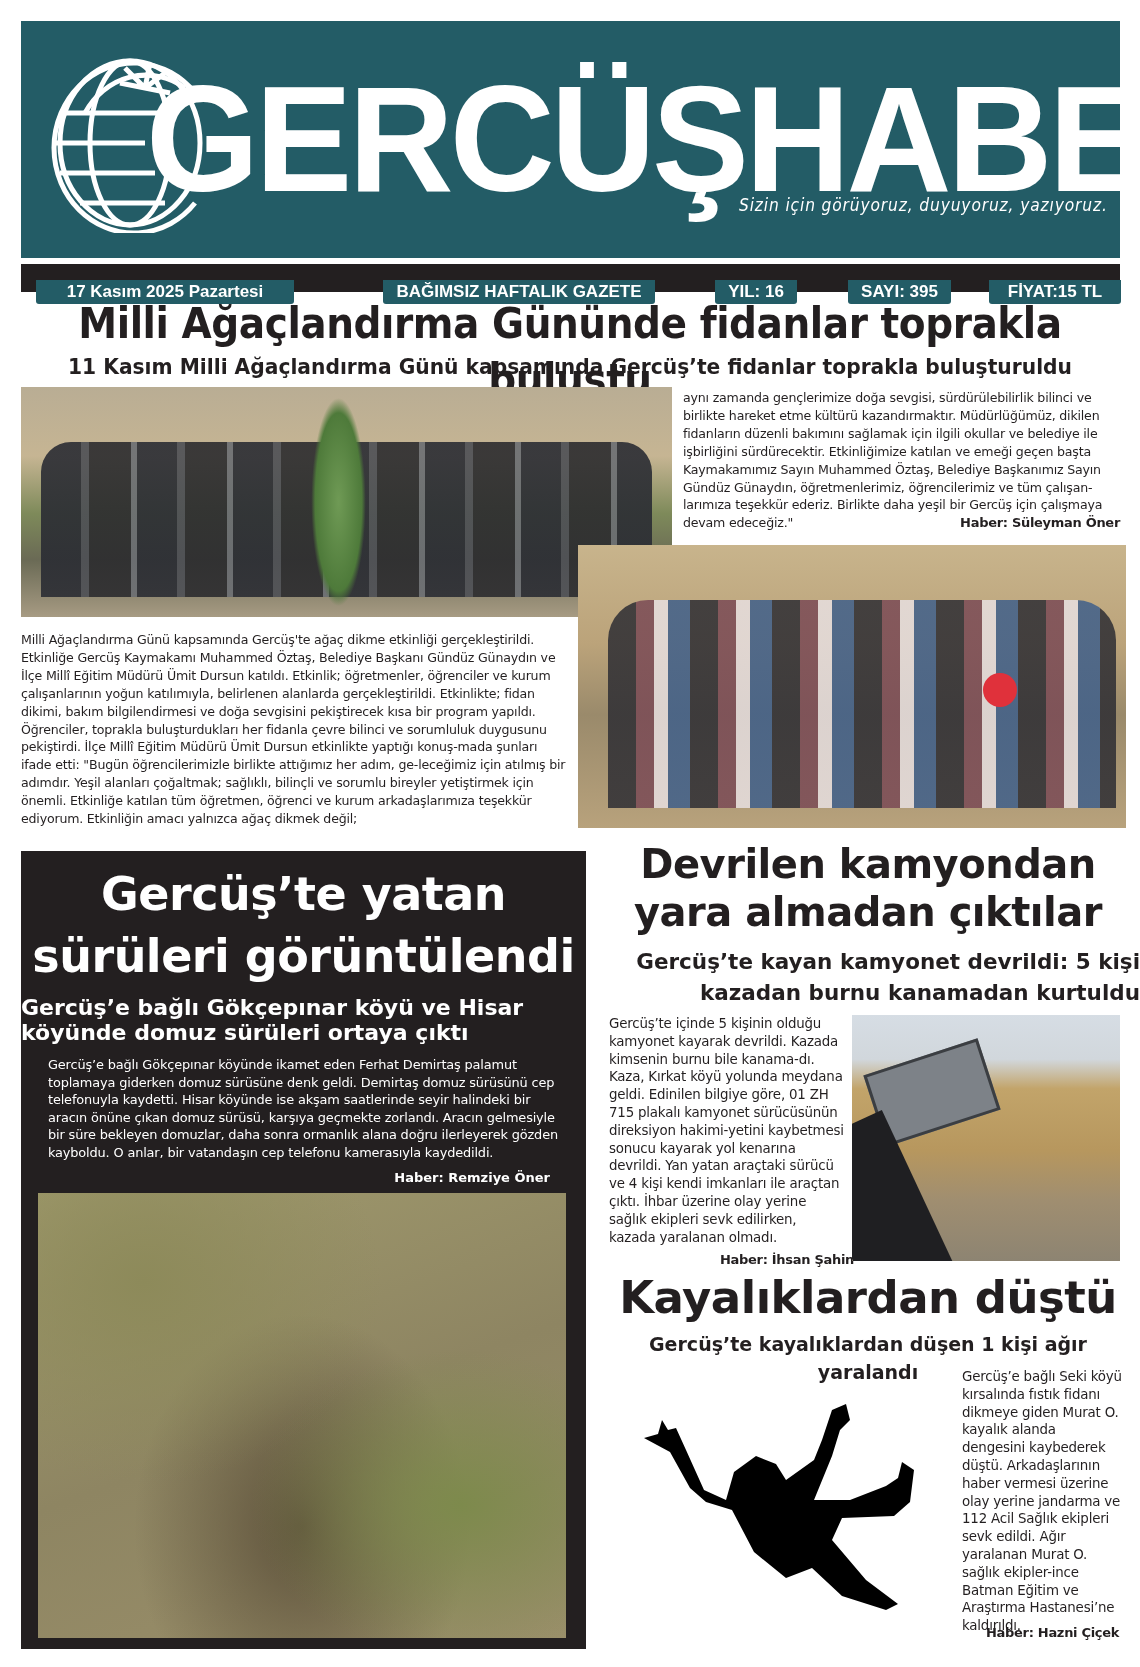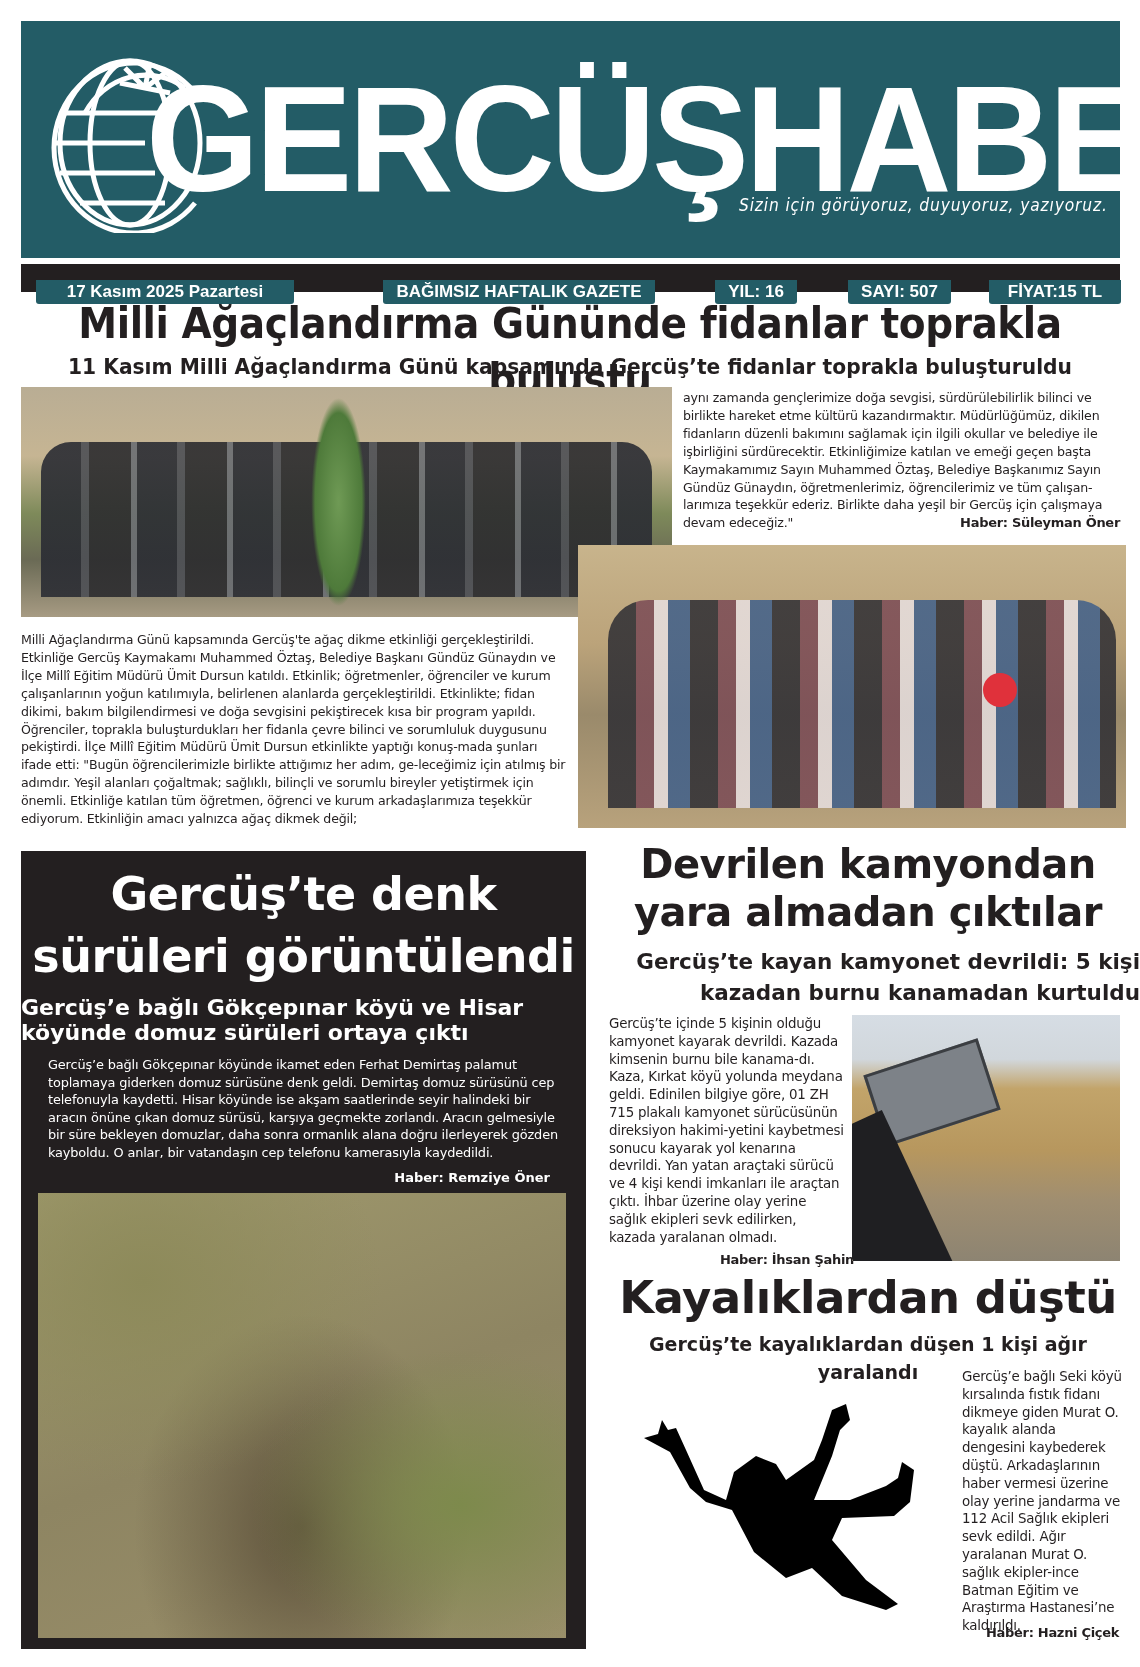--- a/index.html
+++ b/index.html
@@ -76,21 +76,21 @@
     </g>
   </svg>
   <div class="brand">GERCÜŞHABER</div>
   <div class="tagline">Sizin için görüyoruz, duyuyoruz, yazıyoruz.</div>
 </header>
 
 <div class="infobar">
   <div class="pill" style="left:15px;width:258px;">17 Kasım 2025 Pazartesi</div>
   <div class="pill" style="left:362px;width:272px;">BAĞIMSIZ HAFTALIK GAZETE</div>
   <div class="pill" style="left:694px;width:82px;">YIL: 16</div>
-  <div class="pill" style="left:827px;width:103px;">SAYI: 507</div>
+  <div class="pill" style="left:827px;width:103px;">SAYI: 395</div>
   <div class="pill" style="left:968px;width:132px;">FİYAT:15 TL</div>
 </div>
 
 <h1 class="h1-main">Milli Ağaçlandırma Gününde fidanlar toprakla buluştu</h1>
 <h2 class="h2-main">11 Kasım Milli Ağaçlandırma Günü kapsamında Gercüş’te fidanlar toprakla buluşturuldu</h2>
 
 <div class="photo photo-officials">
   <div class="people"></div>
   <div class="tree"></div>
 </div>
@@ -101,21 +101,21 @@
 </div>
 
 <div class="photo photo-students">
   <div class="crowd"></div>
   <div class="balloon"></div>
 </div>
 
 <div class="body-text" style="left:21px;top:631px;width:545px;">Milli Ağaçlandırma Günü kapsamında Gercüş'te ağaç dikme etkinliği gerçekleştirildi. Etkinliğe Gercüş Kaymakamı Muhammed Öztaş, Belediye Başkanı Gündüz Günaydın ve İlçe Millî Eğitim Müdürü Ümit Dursun katıldı. Etkinlik; öğretmenler, öğrenciler ve kurum çalışanlarının yoğun katılımıyla, belirlenen alanlarda gerçekleştirildi. Etkinlikte; fidan dikimi, bakım bilgilendirmesi ve doğa sevgisini pekiştirecek kısa bir program yapıldı. Öğrenciler, toprakla buluşturdukları her fidanla çevre bilinci ve sorumluluk duygusunu pekiştirdi. İlçe Millî Eğitim Müdürü Ümit Dursun etkinlikte yaptığı konuş-mada şunları ifade etti: "Bugün öğrencilerimizle birlikte attığımız her adım, ge-leceğimiz için atılmış bir adımdır. Yeşil alanları çoğaltmak; sağlıklı, bilinçli ve sorumlu bireyler yetiştirmek için önemli. Etkinliğe katılan tüm öğretmen, öğrenci ve kurum arkadaşlarımıza teşekkür ediyorum. Etkinliğin amacı yalnızca ağaç dikmek değil;</div>
 
 <section class="hogbox">
-  <h1 class="hog-h1">Gercüş’te denk sürüleri görüntülendi</h1>
+  <h1 class="hog-h1">Gercüş’te yatan sürüleri görüntülendi</h1>
   <h2 class="hog-h2">Gercüş’e bağlı Gökçepınar köyü ve Hisar köyünde domuz sürüleri ortaya çıktı</h2>
   <div class="hog-text">Gercüş’e bağlı Gökçepınar köyünde ikamet eden Ferhat Demirtaş palamut toplamaya giderken domuz sürüsüne denk geldi. Demirtaş domuz sürüsünü cep telefonuyla kaydetti. Hisar köyünde ise akşam saatlerinde seyir halindeki bir aracın önüne çıkan domuz sürüsü, karşıya geçmekte zorlandı. Aracın gelmesiyle bir süre bekleyen domuzlar, daha sonra ormanlık alana doğru ilerleyerek gözden kayboldu. O anlar, bir vatandaşın cep telefonu kamerasıyla kaydedildi.</div>
   <div class="hog-byline">Haber: Remziye Öner</div>
 </section>
 <div class="photo photo-hogs"></div>
 
 <h1 class="truck-h1">Devrilen kamyondan yara almadan çıktılar</h1>
 <h2 class="truck-h2">Gercüş’te kayan kamyonet devrildi: 5 kişi kazadan burnu kanamadan kurtuldu</h2>
 <div class="body-text" style="left:609px;top:1015px;width:236px;font-size:13.4px;line-height:17.8px;">Gercüş’te içinde 5 kişinin olduğu kamyonet kayarak devrildi. Kazada kimsenin burnu bile kanama-dı. Kaza, Kırkat köyü yolunda meydana geldi. Edinilen bilgiye göre, 01 ZH 715 plakalı kamyonet sürücüsünün direksiyon hakimi-yetini kaybetmesi sonucu kayarak yol kenarına devrildi. Yan yatan araçtaki sürücü ve 4 kişi kendi imkanları ile araçtan çıktı. İhbar üzerine olay yerine sağlık ekipleri sevk edilirken, kazada yaralanan olmadı.</div>
 <div class="byline" style="position:absolute;left:720px;top:1252px;">Haber: İhsan Şahin</div>

